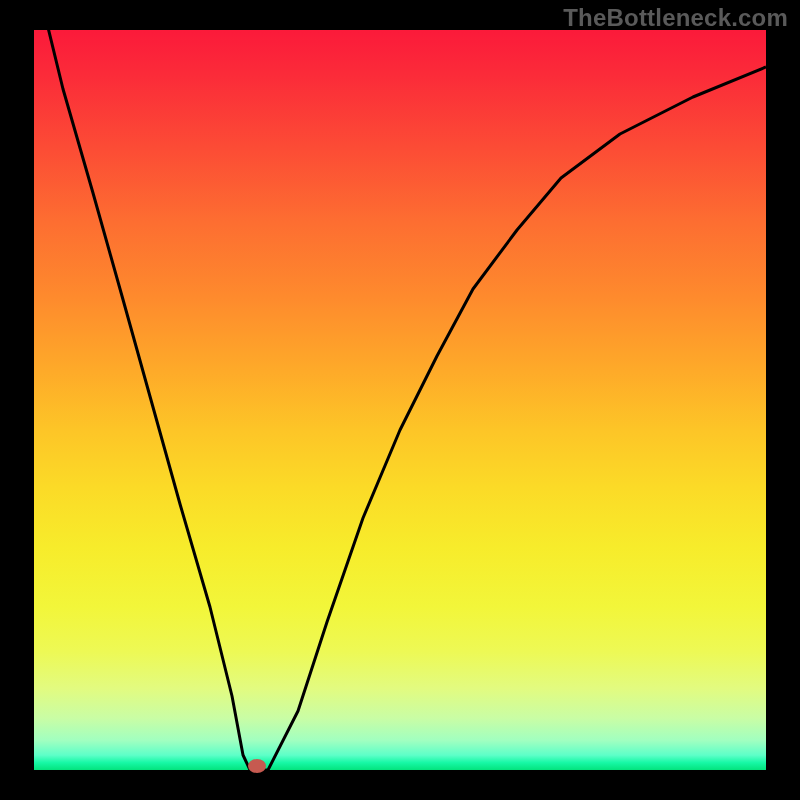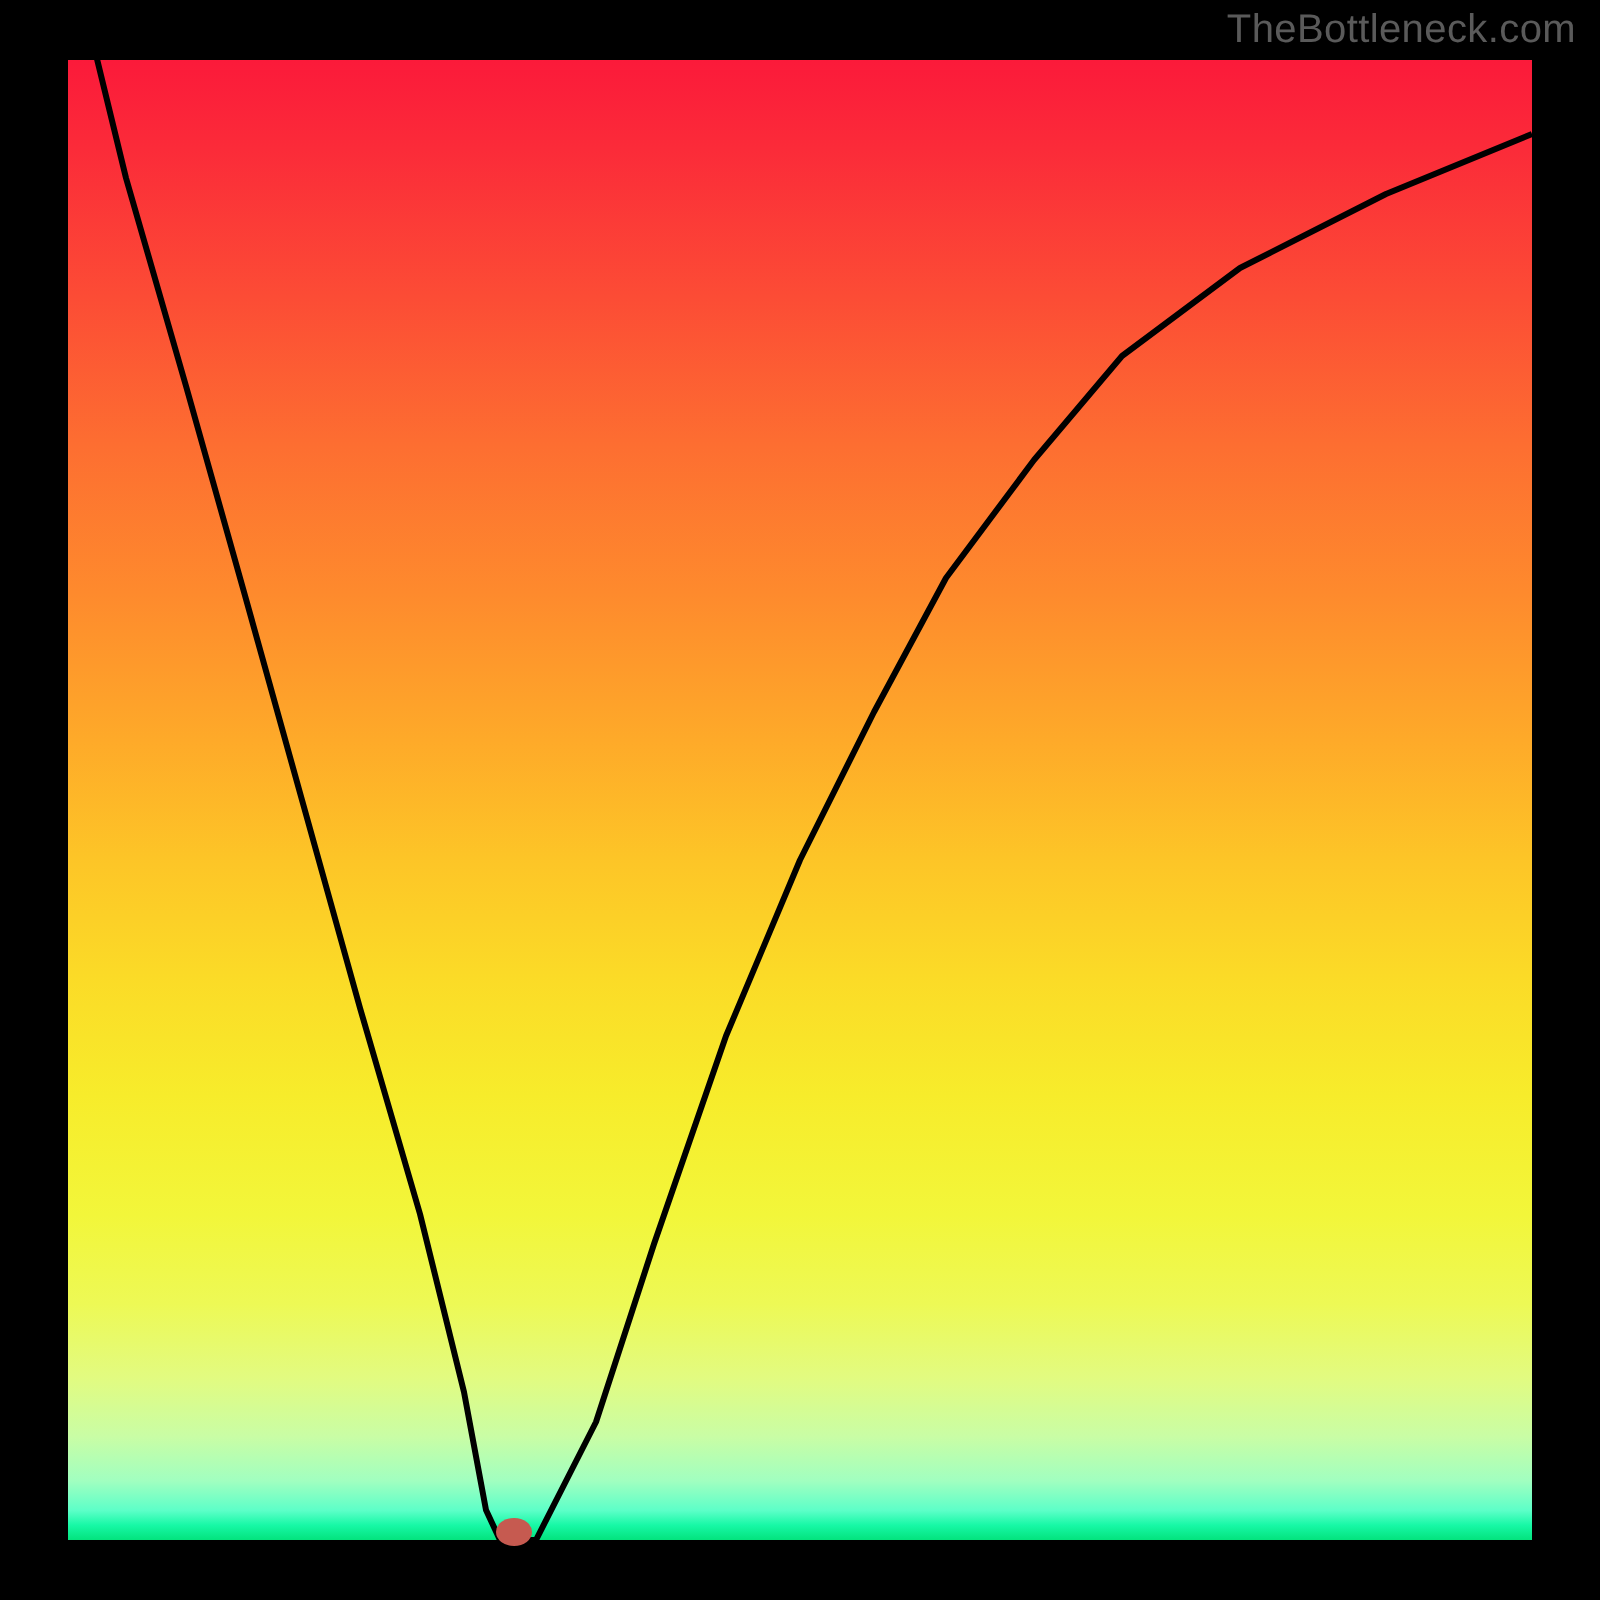--- a/index.html
+++ b/index.html
@@ -15,22 +15,22 @@
     position: relative;
     width: 800px;
     height: 800px;
     background: #000;
   }
   .watermark {
     position: absolute;
     top: 4px;
     right: 12px;
     color: #5a5a5a;
-    font-size: 20px;
-    font-weight: 400;
+    font-size: 24px;
+    font-weight: 700;
     letter-spacing: 0.2px;
     z-index: 10;
   }
   .plot-area {
     position: absolute;
     left: 34px;
     top: 30px;
     width: 732px;
     height: 740px;
     

